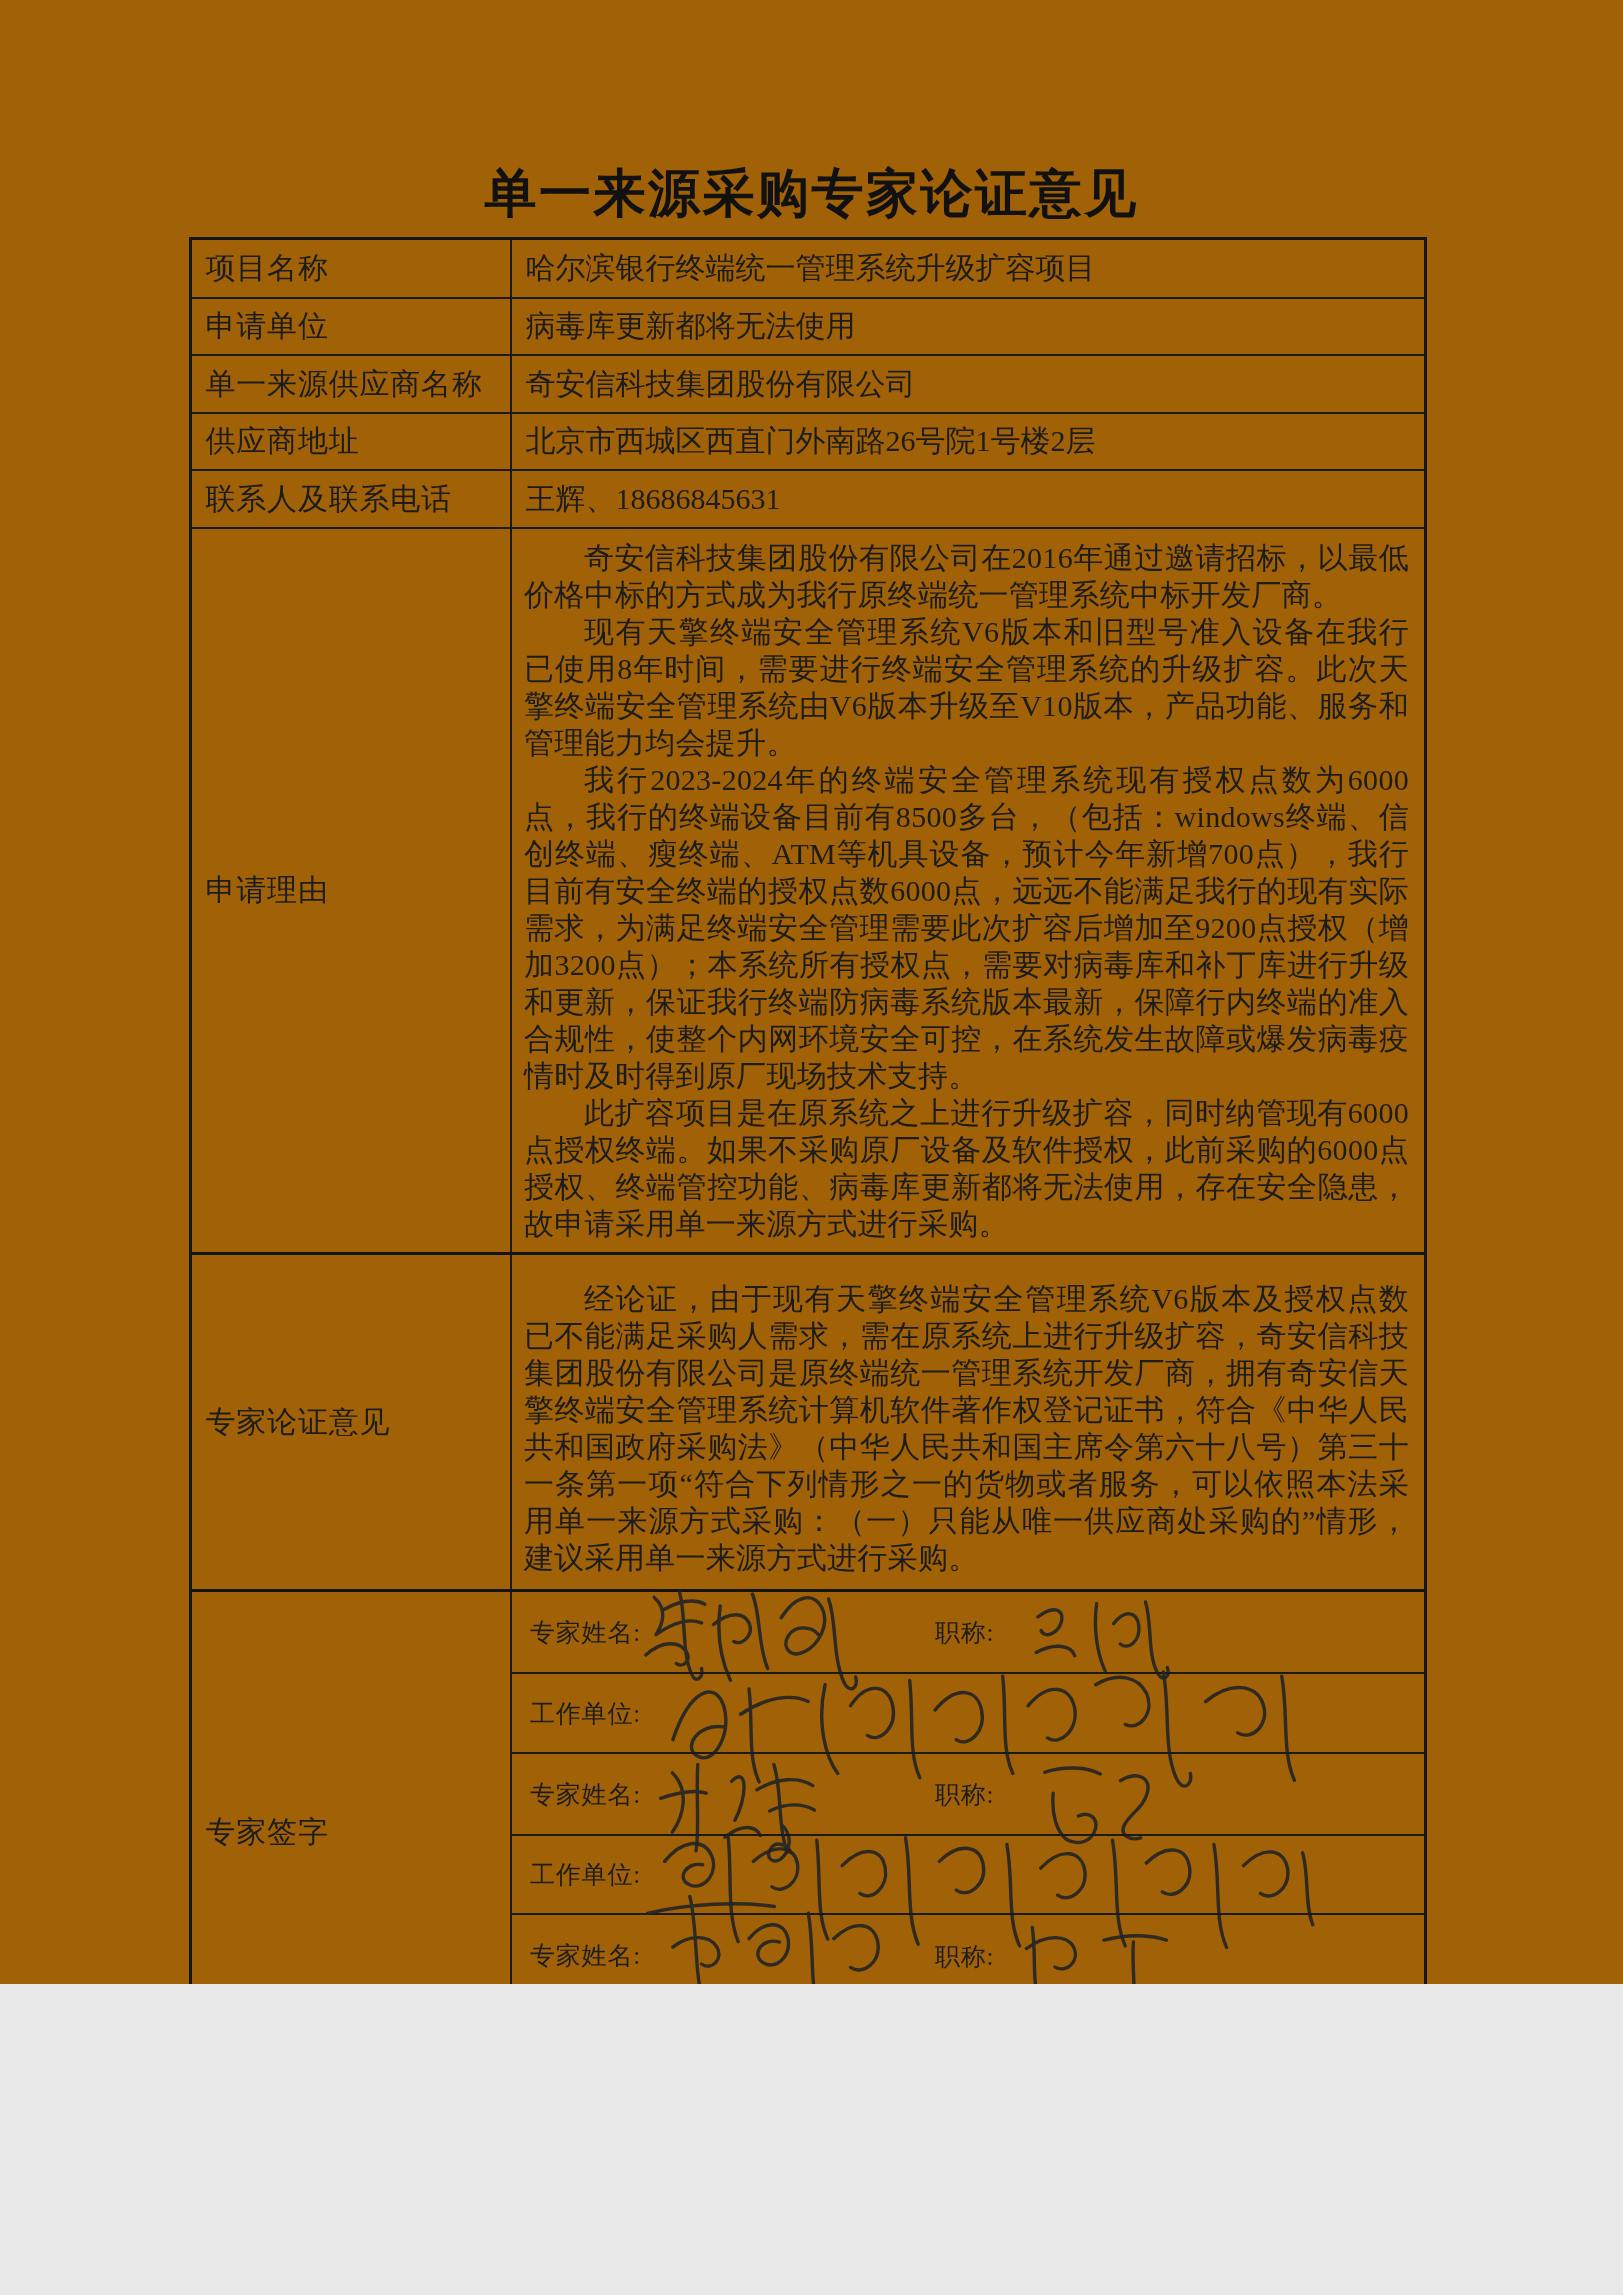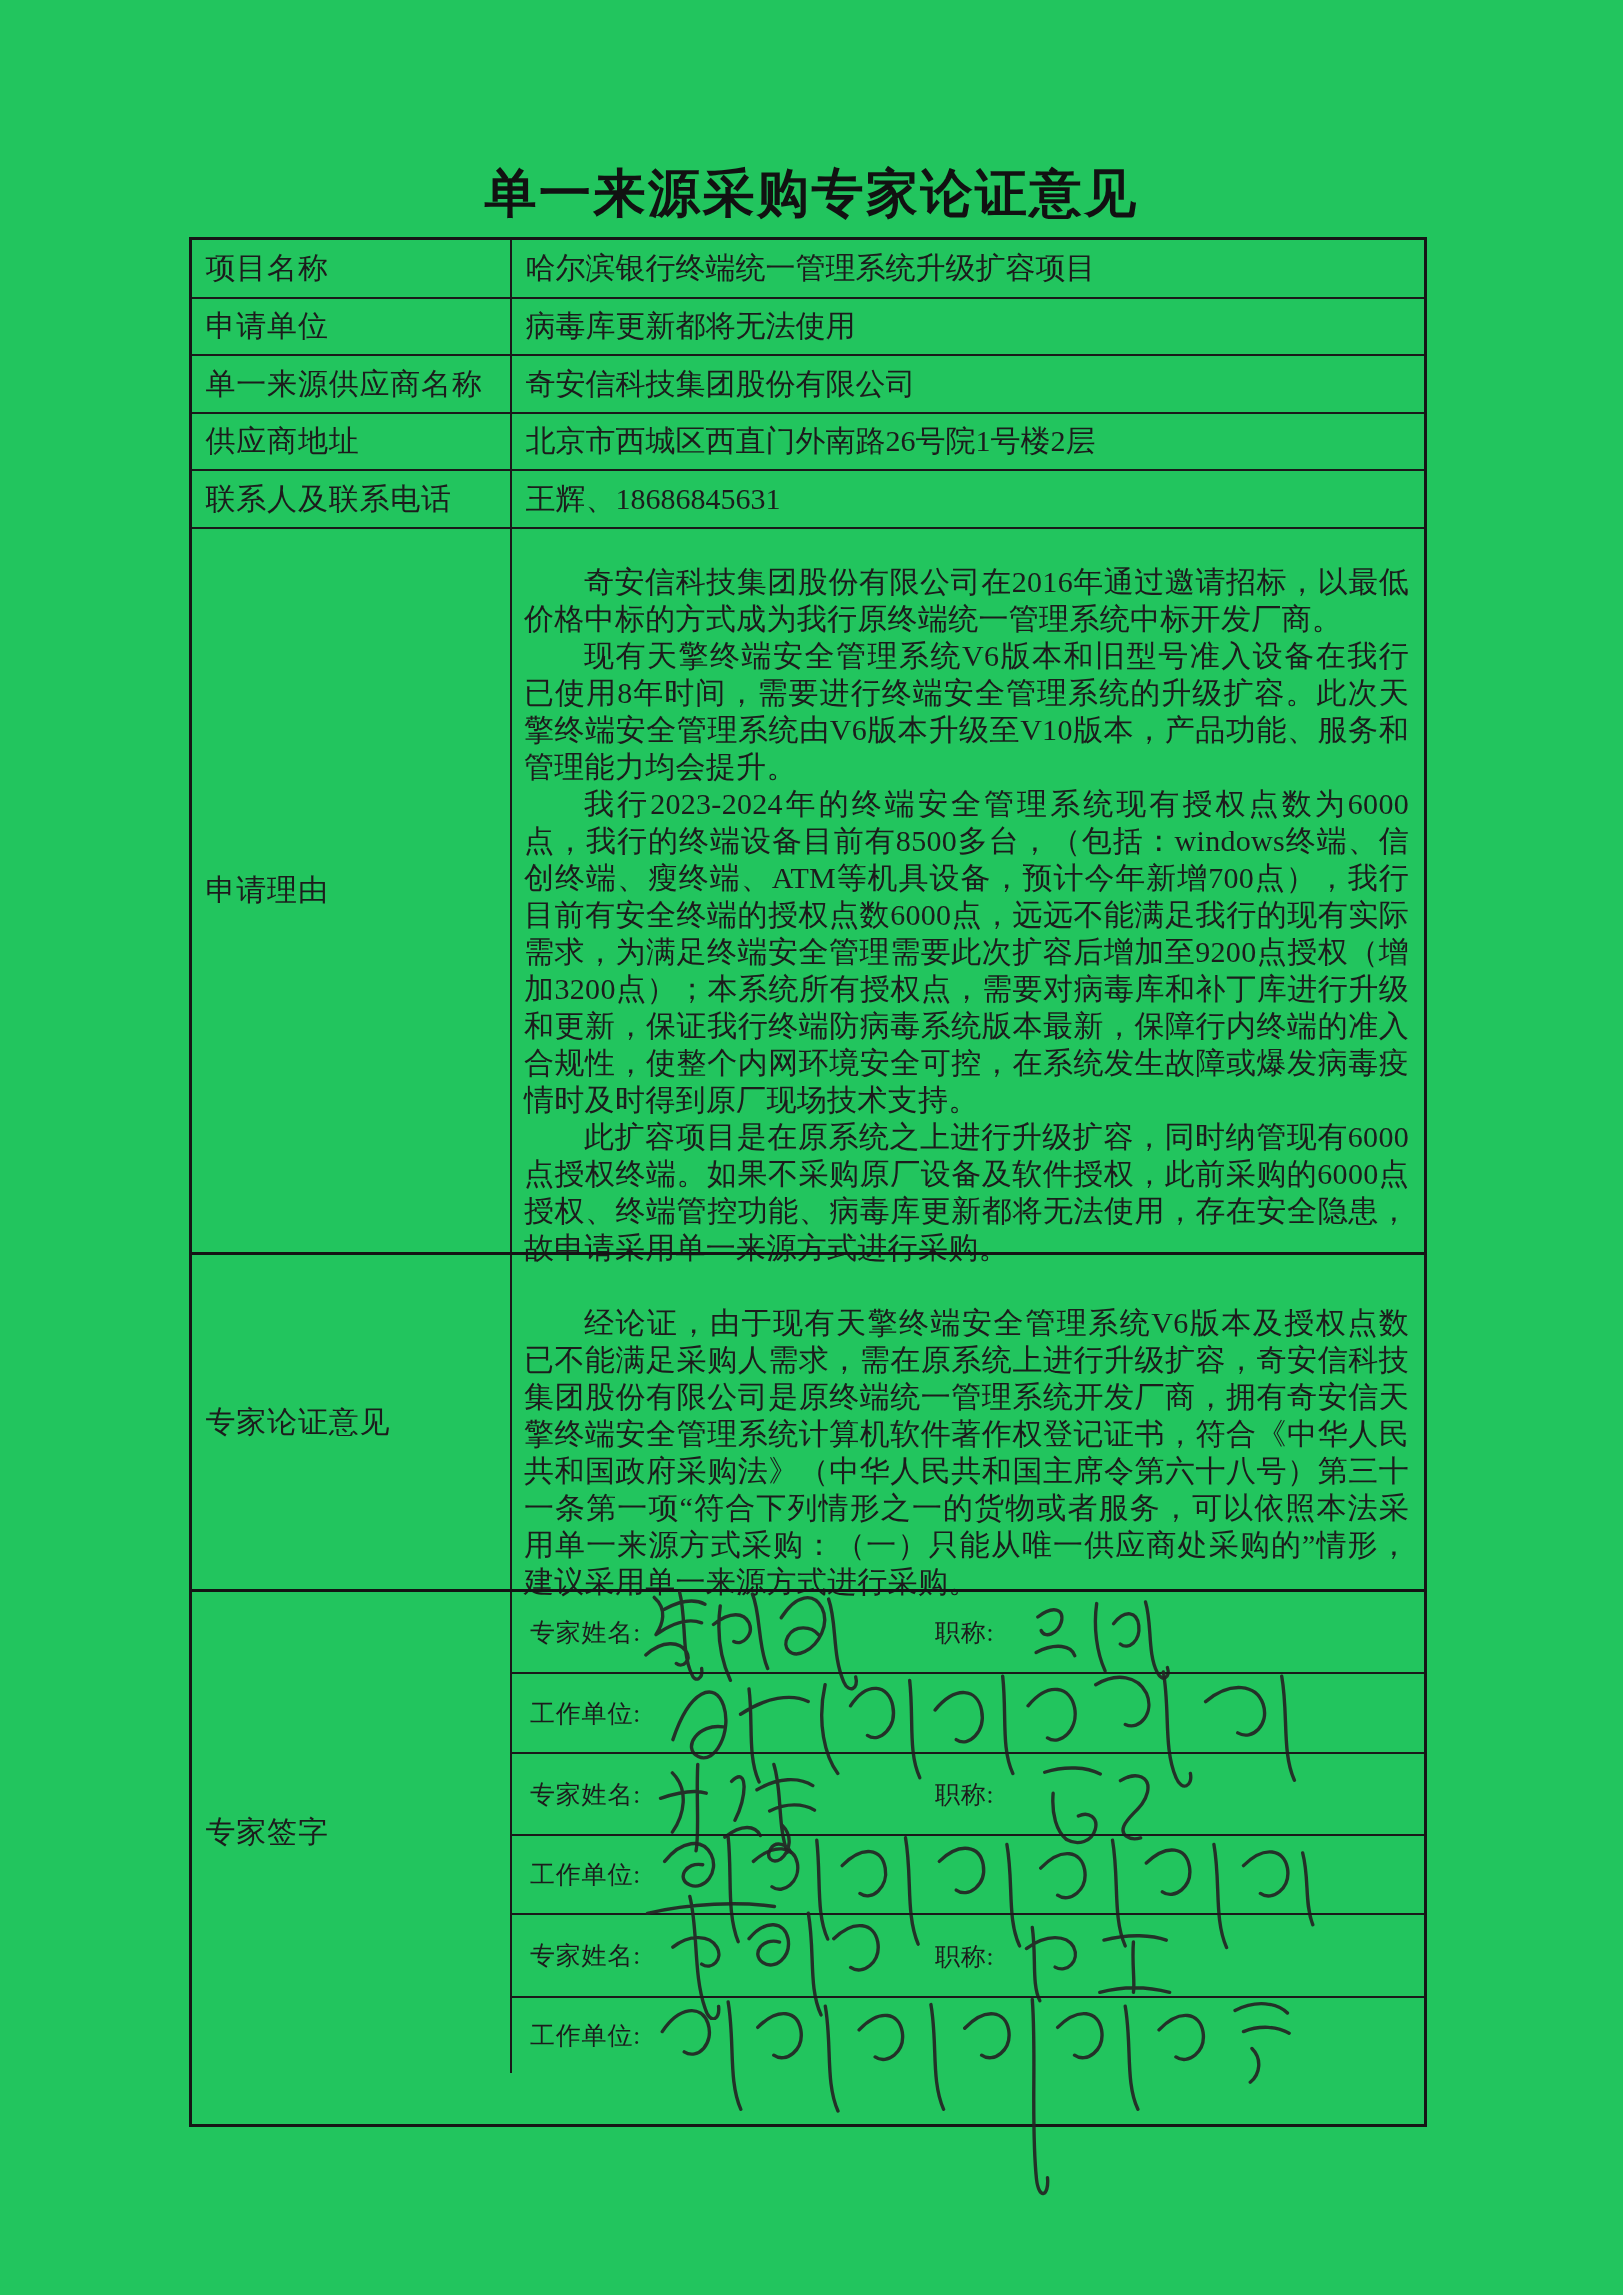--- a/index.html
+++ b/index.html
@@ -1,19 +1,19 @@
 <!DOCTYPE html>
 <html style="font-size:13.5px"><head>
 <meta charset="utf-8">
 <style>
   html,body{margin:0;padding:0;background:#e8e8e8;}
   .page{
     position:relative;
-    width:1623px;height:2295px;
-    background:#22c55e;
+    width:1623px;height:1984px;
+    background:#a16207;
     font-family:"Liberation Serif","DejaVu Serif",serif;
     color:#1c1c1c;
     overflow:hidden;
   }
   .doc-title{
     position:absolute;left:0;right:0;top:159px;
     text-align:center;
     font-size:52px;font-weight:bold;
     letter-spacing:2.5px;
     color:#111;
@@ -49,21 +49,20 @@
   .row.r3{height:57px;}
   .row.r4{height:58px;}
   .row.r6{height:58px;}
   .row.reason{height:725px;}
   .row.opinion{height:337px;}
   .row.sigblock{height:484px;}
   .cell-text{
     flex:1;display:block;
     padding:10px 15px 0 12px;
     align-items:flex-start;
-    margin-top:24px;
   }
   .cell-text p{
     margin:0;
     text-indent:2em;
     font-size:30px;
     line-height:37px;
     text-align:justify;
     letter-spacing:0.3px;
   }
   .sig-right{flex:1;display:flex;flex-direction:column;}

